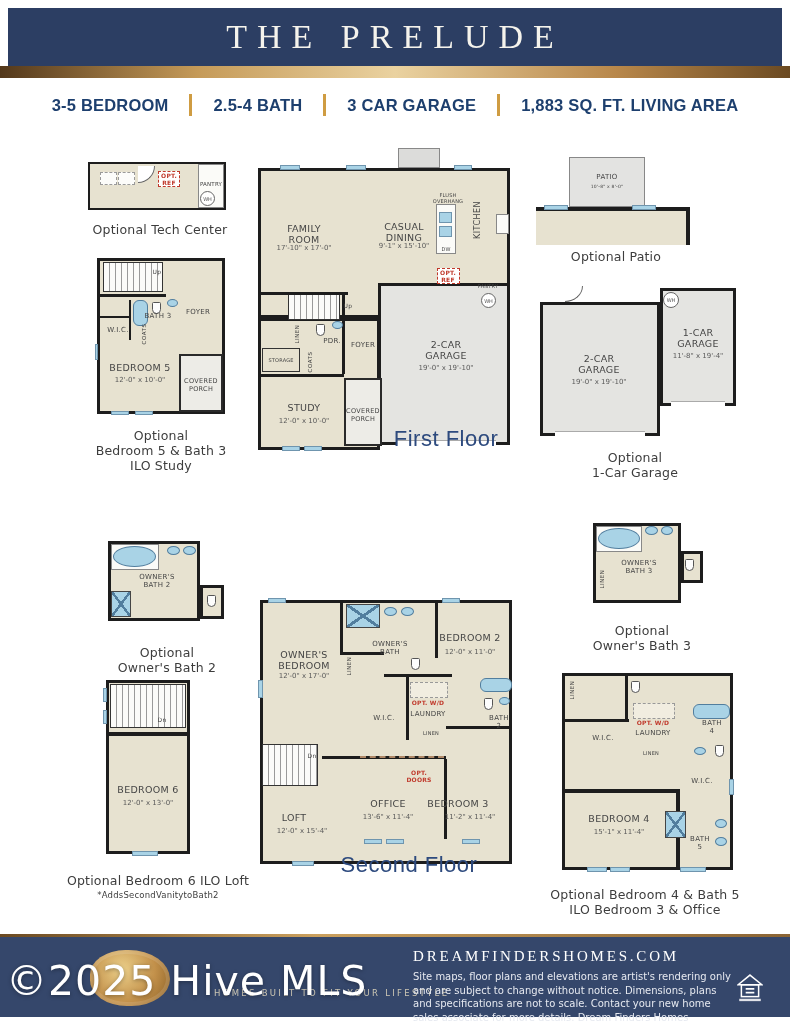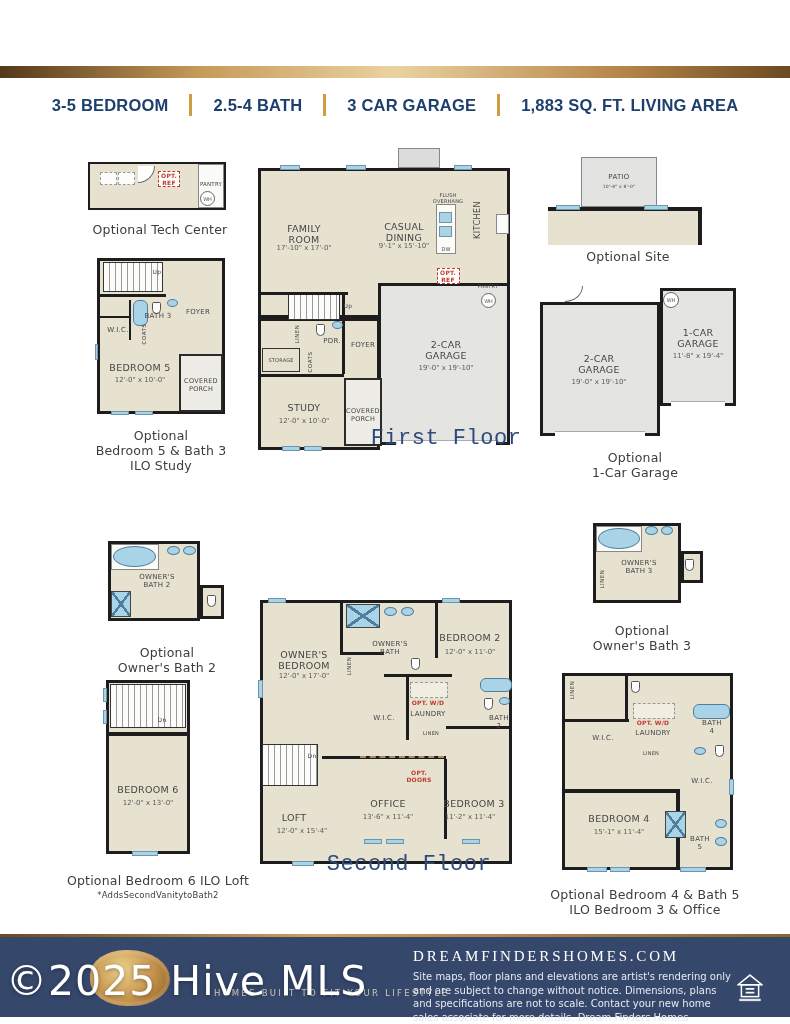--- a/index.html
+++ b/index.html
@@ -35,38 +35,41 @@
   
   .lbl{position:absolute;transform:translate(-50%,-50%);font-size:8.5px;line-height:1.2;color:#454545;text-align:center;letter-spacing:.3px;white-space:pre;z-index:8}
   .m{font-size:9.5px}
   .s{font-size:7px}
   .xs{font-size:5.5px;letter-spacing:.2px}
   .dim{font-size:7px;color:#5a5a5a;letter-spacing:0}
   .red{color:#c0392b;font-size:6px;font-weight:bold;letter-spacing:.2px}
   .vlbl{transform:translate(-50%,-50%) rotate(-90deg);font-size:5.5px;letter-spacing:.5px}
   .caption{position:absolute;transform:translateX(-50%);font-size:12.5px;line-height:15px;color:#3d3d3d;text-align:center;white-space:pre;letter-spacing:.2px;z-index:9}
   .note{font-size:8.5px;line-height:11px}
-  .floorlbl{position:absolute;transform:translateX(-50%);font-family:Liberation Mono, monospace;font-size:22px;color:#2d4a7e;white-space:pre;letter-spacing:.5px;z-index:9}
+  .floorlbl{position:absolute;transform:translateX(-50%);font-family:Liberation Sans, sans-serif;font-size:22px;color:#2d4a7e;white-space:pre;letter-spacing:.5px;z-index:9}
   
   .footer{position:absolute;left:0;top:934px;width:790px;height:90px}
   .goldline{position:absolute;left:0;top:0;width:790px;height:3px;background:linear-gradient(90deg,#6b4a22,#caa05e 40%,#8a6434)}
   .navy{position:absolute;left:0;top:3px;width:790px;height:80px;background:#35476b}
   .seal{position:absolute;left:90px;top:16px;width:80px;height:56px;border-radius:46% 54% 50% 48%;background:radial-gradient(circle at 40% 35%,#ecd08a,#c2904a 55%,#8a5f24 95%);box-shadow:inset 0 0 0 4px rgba(255,255,255,.12)}
   .brand{position:absolute;left:186px;top:18px;font-family:"Liberation Serif",serif;font-variant:small-caps;font-size:27px;color:#f3f1ea;letter-spacing:2px;white-space:pre}
   .tagline{position:absolute;left:214px;top:54px;font-size:8.5px;letter-spacing:2.3px;color:#cdc7b4;white-space:pre}
   .website{position:absolute;left:413px;top:14px;font-family:"Liberation Serif",serif;font-size:15px;color:#fff;letter-spacing:2.8px;white-space:pre}
   .disclaimer{position:absolute;left:413px;top:36px;width:318px;font-size:10px;line-height:13.5px;color:#e6e9f0}
   .eho{position:absolute;left:737px;top:40px;width:26px;height:28px}
   .watermark{position:absolute;left:6px;top:957px;font-size:41px;font-weight:500;color:#fff;letter-spacing:1px;text-shadow:0 1px 4px rgba(0,0,0,.35);z-index:50;white-space:pre}
 </style>
 </head>
 <body>
 
 <div id="page">
 
+  <div class="hdr">
+    <span class="hdr-title">THE PRELUDE</span>
+  </div>
   <div class="goldbar"></div>
 
   <div class="specs">
     <span class="spec">3-5 BEDROOM</span>
     <span class="sep"></span>
     <span class="spec">2.5-4 BATH</span>
     <span class="sep"></span>
     <span class="spec">3 CAR GARAGE</span>
     <span class="sep"></span>
     <span class="spec">1,883 SQ. FT. LIVING AREA</span>
@@ -160,28 +163,28 @@
 PORCH</span>
     <span class="lbl m" style="left:190px;top:202px">2-CAR
 GARAGE</span>
     <span class="lbl dim" style="left:190px;top:220px">19'-0" x 19'-10"</span>
     <div style="position:absolute;left:140px;top:292px;width:100px;height:7px;background:#fff;border-top:1px solid #aaa;z-index:5"></div>
     <div class="win" style="left:26px;top:298px;width:18px;height:5px"></div>
     <div class="win" style="left:48px;top:298px;width:18px;height:5px"></div>
     <span class="floorlbl" style="left:190px;top:278px">First Floor</span>
   </div>
 
-  <div class="plan" style="left:548px;top:155px;width:160px;height:112px">
+  <div class="plan" style="left:536px;top:155px;width:160px;height:112px">
     <div class="white" style="left:33px;top:2px;width:76px;height:50px;background:#e3e3e1"></div>
     <span class="lbl s" style="left:71px;top:22px">PATIO</span>
     <span class="lbl xs" style="left:71px;top:32px;font-size:4.5px">10'-8" x 8'-0"</span>
     <div class="room" style="left:0;top:52px;width:154px;height:38px;border-left:none;border-bottom:none;border-top-width:4px;border-right-width:4px"></div>
     <div class="win" style="left:8px;top:50px;width:24px;height:5px"></div>
     <div class="win" style="left:96px;top:50px;width:24px;height:5px"></div>
-    <span class="caption" style="left:80px;top:94px">Optional Site</span>
+    <span class="caption" style="left:80px;top:94px">Optional Patio</span>
   </div>
 
   <div class="plan" style="left:535px;top:280px;width:208px;height:198px">
     <div class="room gray" style="left:5px;top:22px;width:120px;height:134px"></div>
     <div class="room gray" style="left:125px;top:8px;width:76px;height:118px"></div>
     <div class="arc" style="left:30px;top:6px;width:18px;height:16px"></div>
     <div class="whc" style="left:128px;top:12px;width:16px;height:16px">WH</div>
     <span class="lbl m" style="left:64px;top:84px">2-CAR
 GARAGE</span>
     <span class="lbl dim" style="left:64px;top:102px">19'-0" x 19'-10"</span>
@@ -257,21 +260,21 @@
     <div class="wall" style="left:66px;top:160px;width:124px;height:3px"></div>
     <div class="wall" style="left:188px;top:163px;width:3px;height:80px"></div>
     <div class="wall" style="left:190px;top:130px;width:66px;height:3px"></div>
     <div style="position:absolute;left:104px;top:160px;width:84px;height:0;border-top:2px dashed #b08968;z-index:5"></div>
     <span class="lbl red" style="left:163px;top:180px">OPT.
 DOORS</span>
     <span class="lbl m" style="left:38px;top:222px">LOFT</span>
     <span class="lbl dim" style="left:46px;top:235px">12'-0" x 15'-4"</span>
     <span class="lbl m" style="left:132px;top:208px">OFFICE</span>
     <span class="lbl dim" style="left:132px;top:221px">13'-6" x 11'-4"</span>
-    <span class="lbl m" style="left:218px;top:208px">BEDROOM 3</span>
+    <span class="lbl m" style="left:202px;top:208px">BEDROOM 3</span>
     <span class="lbl dim" style="left:214px;top:221px">11'-2" x 11'-4"</span>
     <div class="win" style="left:12px;top:2px;width:18px;height:5px"></div>
     <div class="win" style="left:186px;top:2px;width:18px;height:5px"></div>
     <div class="win" style="left:2px;top:84px;width:5px;height:18px"></div>
     <div class="win" style="left:108px;top:243px;width:18px;height:5px"></div>
     <div class="win" style="left:130px;top:243px;width:18px;height:5px"></div>
     <div class="win" style="left:206px;top:243px;width:18px;height:5px"></div>
     <div class="win" style="left:36px;top:265px;width:22px;height:5px"></div>
     <span class="floorlbl" style="left:153px;top:256px">Second Floor</span>
   </div>

